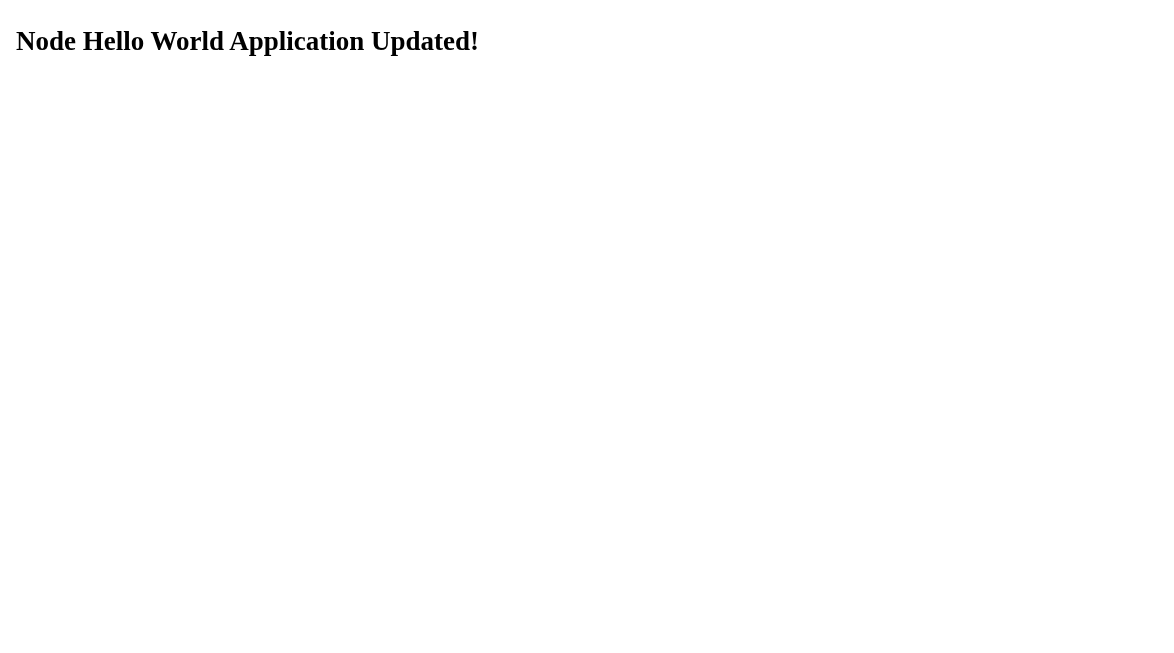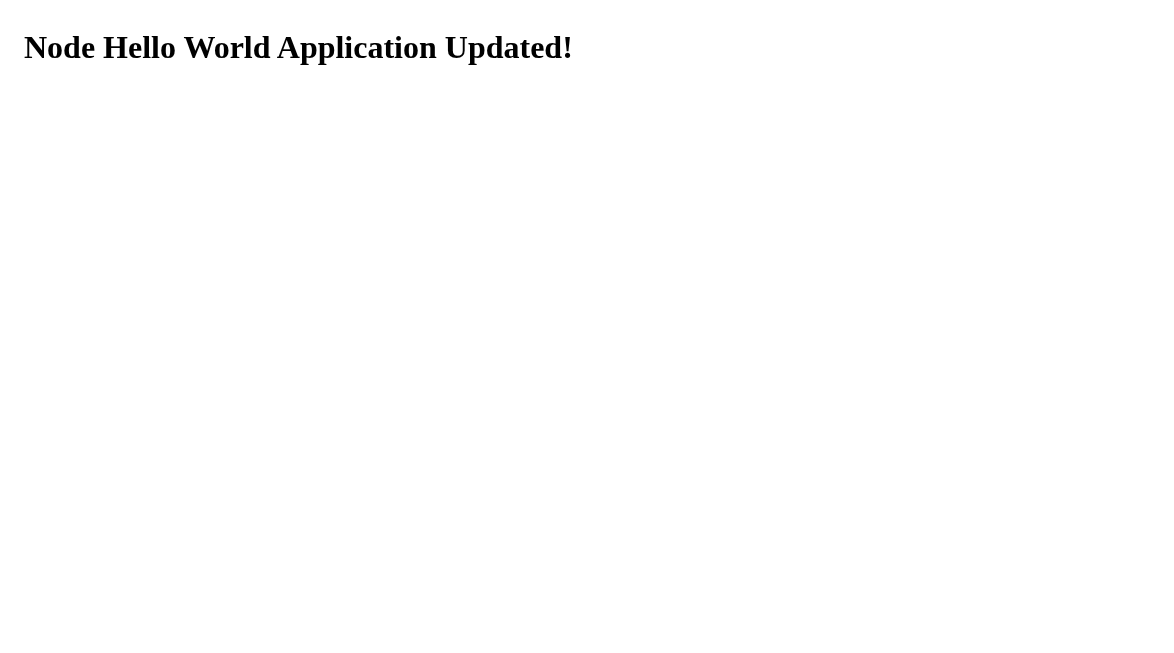--- a/index.html
+++ b/index.html
@@ -2,22 +2,22 @@
 <html><head>
   <meta charset="utf-8">
   <style>
     body {
       margin: 8px;
       padding: 0;
       background: #ffffff;
       font-family: "Times New Roman", Times, serif;
     }
     h1 {
-      font-size: 32px;
+      font-size: 27px;
       font-weight: bold;
-      margin: 0.67em 16px;
+      margin: 0.67em 8px;
       color: #000000;
     }
   </style>
 </head>
 <body>
 
 <h1>Node Hello World Application Updated!</h1>
 
 </body></html>

